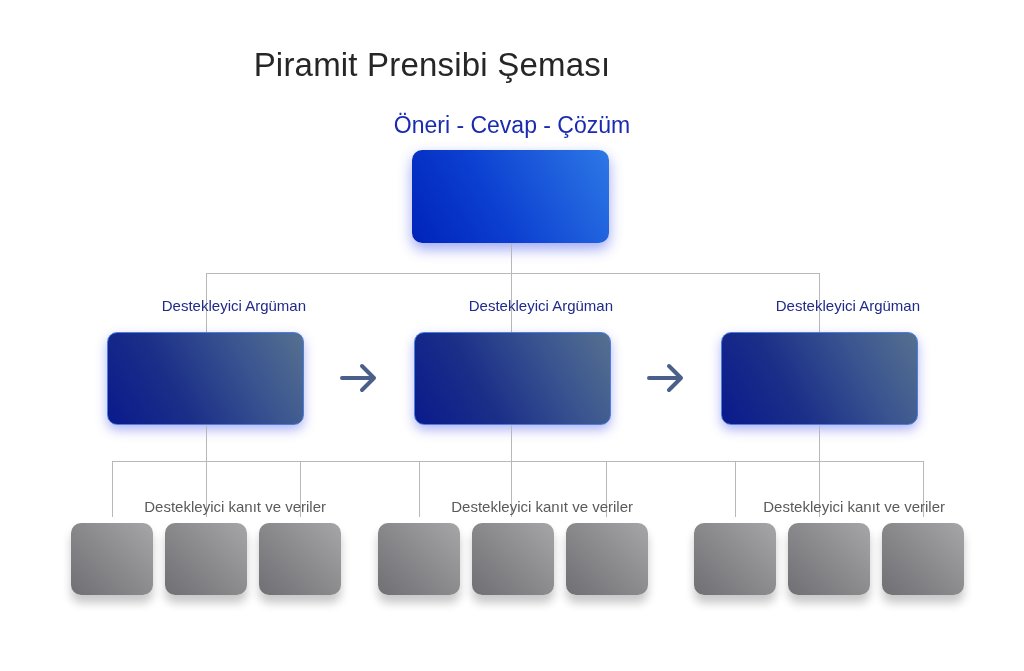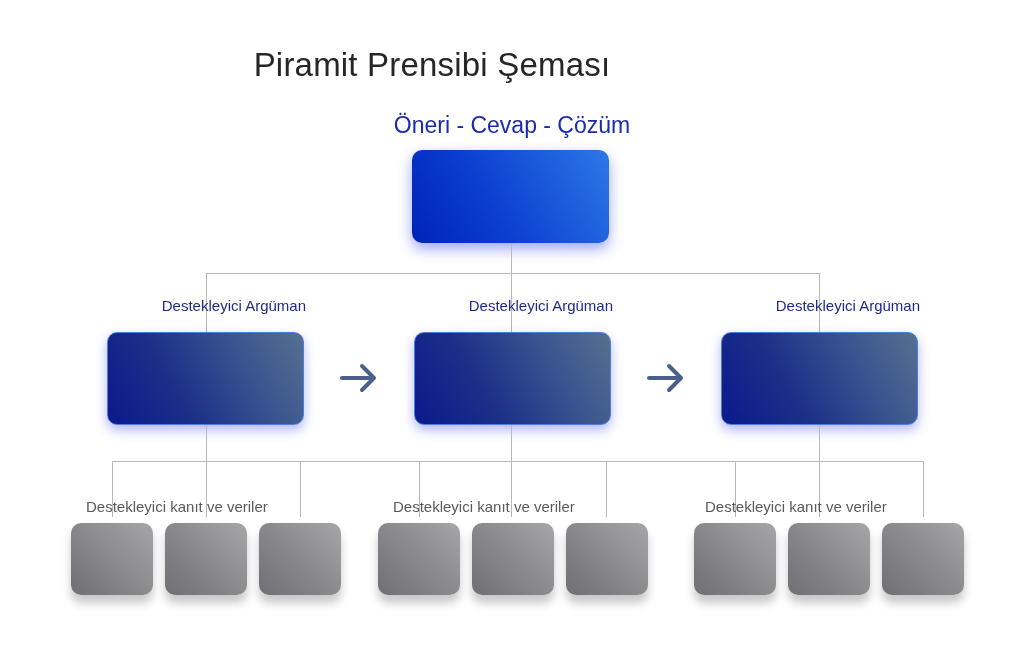--- a/index.html
+++ b/index.html
@@ -30,21 +30,21 @@
   }
   .arg-box {
     top: 332px; width: 197px; height: 93px; border-radius: 10px;
     background: linear-gradient(60deg, #0a1a8c 0%, #1b2f88 35%, #3a5590 70%, #56708f 100%);
     border: 1px solid #4a7ee0;
     box-sizing: border-box;
     box-shadow: 0 5px 12px rgba(60,70,230,0.40);
   }
   .arrow { top: 362px; width: 40px; height: 32px; }
   .ev-label {
-    width: 240px; text-align: left; font-size: 15px; color: #5a5a5a; top: 498px;
+    width: 240px; text-align: right; font-size: 15px; color: #5a5a5a; top: 498px;
     background: rgba(255,255,255,0.0);
   }
   .ev-box {
     top: 523px; width: 82px; height: 72px; border-radius: 10px;
     background: linear-gradient(45deg, #6f6f74 0%, #8a8a8d 50%, #a6a6a8 100%);
     box-shadow: 0 8px 10px rgba(0,0,0,0.22);
   }
 </style>
 </head>
 <body>

